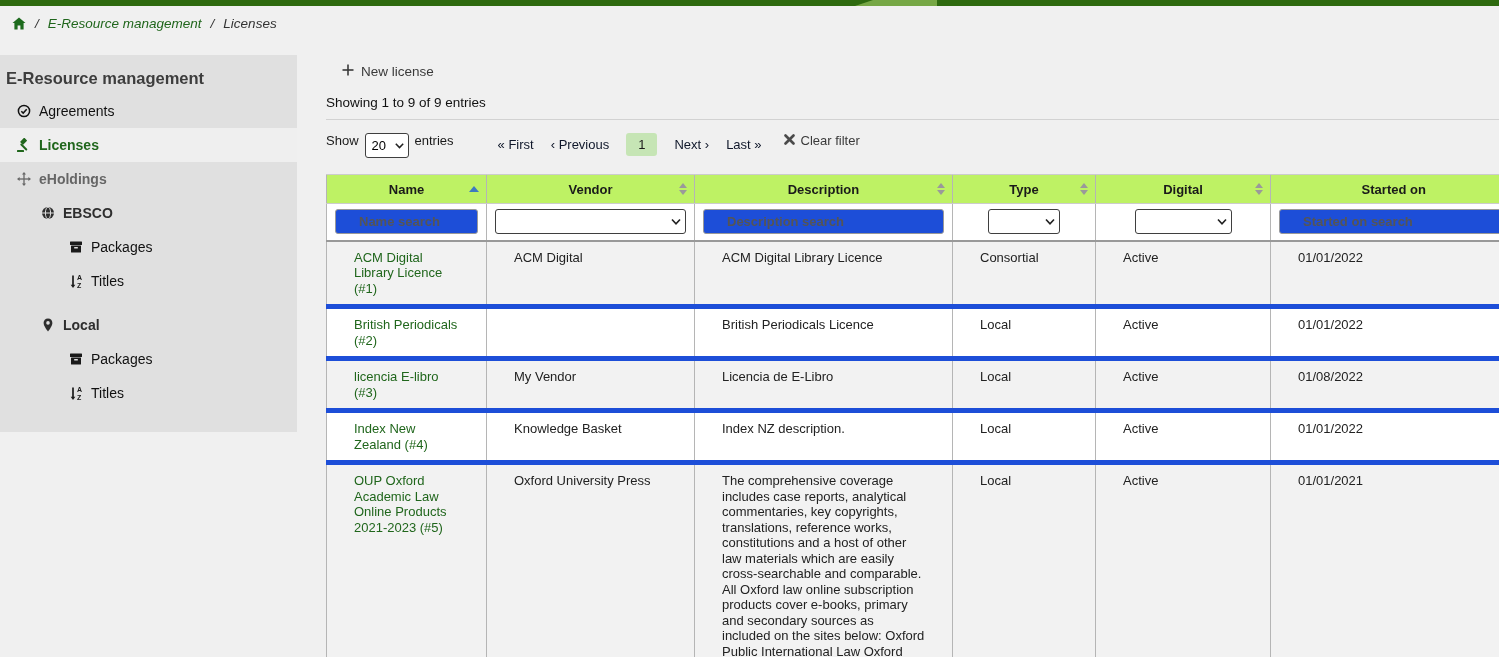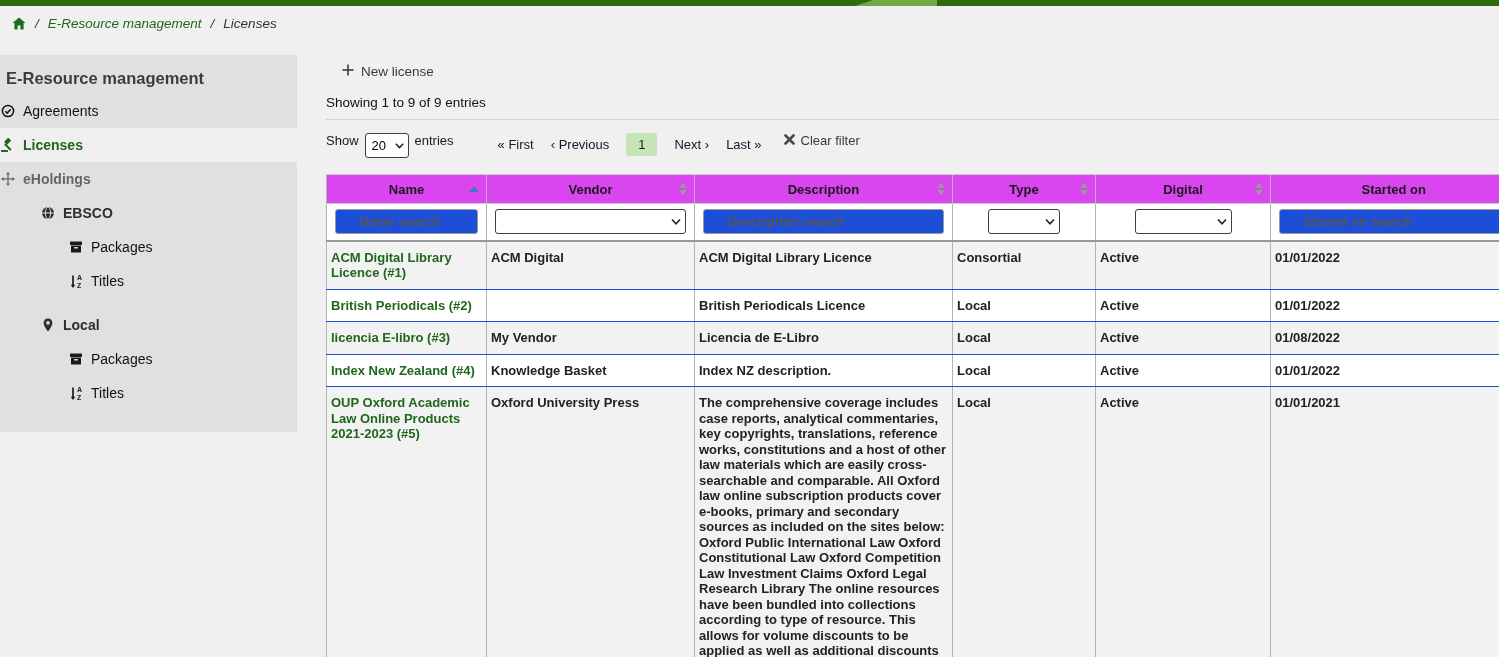--- a/index.html
+++ b/index.html
@@ -15,21 +15,21 @@
   .breadcrumb { position:absolute; left:0; top:6px; height:34px; width:100%;
                 display:flex; align-items:center; padding-left:12px; font-size:13.5px; }
   .breadcrumb a { color:#20661c; font-style:italic; text-decoration:none; }
   .crumb-sep { margin:0 9px; color:#333; font-style:italic; }
   .crumb-current { color:#333; font-style:italic; }
   .home-icon svg { display:block; }
 
   
   .sidebar { position:absolute; left:0; top:55px; width:297px; background:#e0e0e0; padding-bottom:22px; }
   .sidebar-title { font-size:16.5px; font-weight:bold; color:#3d3d3d; padding:14px 8px 6px 6px; }
-  .side-item { display:flex; align-items:center; gap:8px; height:34px; 
+  .side-item { display:flex; align-items:center; gap:8px; height:34px; padding-left:16px;
                font-size:14px; color:#111; cursor:pointer; }
   .side-item .icn { width:15px; display:flex; justify-content:center; }
   .side-item.active { background:#efefef; color:#20661c; font-weight:bold; }
   .side-item.muted { color:#666; font-weight:bold; }
   .group-header { padding-left:40px; font-weight:bold; color:#2e2e2e; }
   .sub-item { padding-left:68px; }
   .group-gap { height:10px; }
 
   
   .main { position:absolute; left:326px; top:55px; right:0; bottom:0; overflow:hidden; }
@@ -52,35 +52,35 @@
   .search-group { display:flex; align-items:center; margin-left:26px; }
   .search-group label { margin-right:7px; }
   .search-input { width:134px; height:22px; border:1px solid #a8a8a8; background:#fff; padding:0 5px; font-size:13px; }
   .clear-filter { display:flex; align-items:center; gap:6px; margin-left:22px; color:#3a3a3a; cursor:pointer; }
 
   
   .table-wrap { margin-top:15px; }
   table { border-collapse:collapse; table-layout:fixed; width:1190px; background:#fff; }
   th, td { border-left:1px solid #b5b5b5; }
   thead th { height:29px; font-size:13px; font-weight:bold; text-align:center; position:relative;
-             background:#d946ef; border-top:1px solid #ccc; border-bottom:1px solid #ccc; cursor:pointer; }
+             background:#bef264; border-top:1px solid #ccc; border-bottom:1px solid #ccc; cursor:pointer; }
   .sort-icon { position:absolute; right:7px; top:50%; transform:translateY(-50%);
                display:flex; flex-direction:column; align-items:center; gap:2px; }
   .sort-icon.both::before { content:""; width:0; height:0; border:4px solid transparent; border-top:0; border-bottom:5px solid #9a9a9a; }
   .sort-icon.both::after  { content:""; width:0; height:0; border:4px solid transparent; border-bottom:0; border-top:5px solid #9a9a9a; }
   .sort-icon.asc::before  { content:""; width:0; height:0; border:5px solid transparent; border-top:0; border-bottom:6px solid #3d7ac0; }
   tr.filter-row td { height:37px; background:#fff; border-bottom:2px solid #999; padding:0 8px; vertical-align:middle; }
   .flt-input { width:100%; height:25px; border:1px solid #999; border-radius:3px; padding:0 23px; font-size:13px; background:#1d4ed8; }
   .flt-input::placeholder { color:#555; font-weight:bold; opacity:1; }
   .flt-select-wrap { display:block; margin:0 auto; }
   .flt-select-wrap.full { width:100%; } .flt-select-wrap.full select { width:100%; }
   .flt-select-wrap.w70 { width:72px; } .flt-select-wrap.w70 select { width:72px; }
   .flt-select-wrap.w95 { width:97px; } .flt-select-wrap.w95 select { width:97px; }
-  tbody td { padding:8px 4px; font-size:13px; color:#222; vertical-align:top;
-             border-bottom:1px solid #1d4ed8; line-height:15.5px;font-weight:bold; }
+  tbody td { padding:8px 27px; font-size:13px; color:#222; vertical-align:top;
+             border-bottom:5px solid #1d4ed8; line-height:15.5px; }
   tbody tr.odd  { background:#f2f2f2; }
   tbody tr.even { background:#ffffff; }
   a.license-link { color:#20661c; text-decoration:none; cursor:pointer; }
 </style>
 </head>
 <body>
 
 <div class="topbar">
   <div class="topbar-wedge"></div>
 </div>

